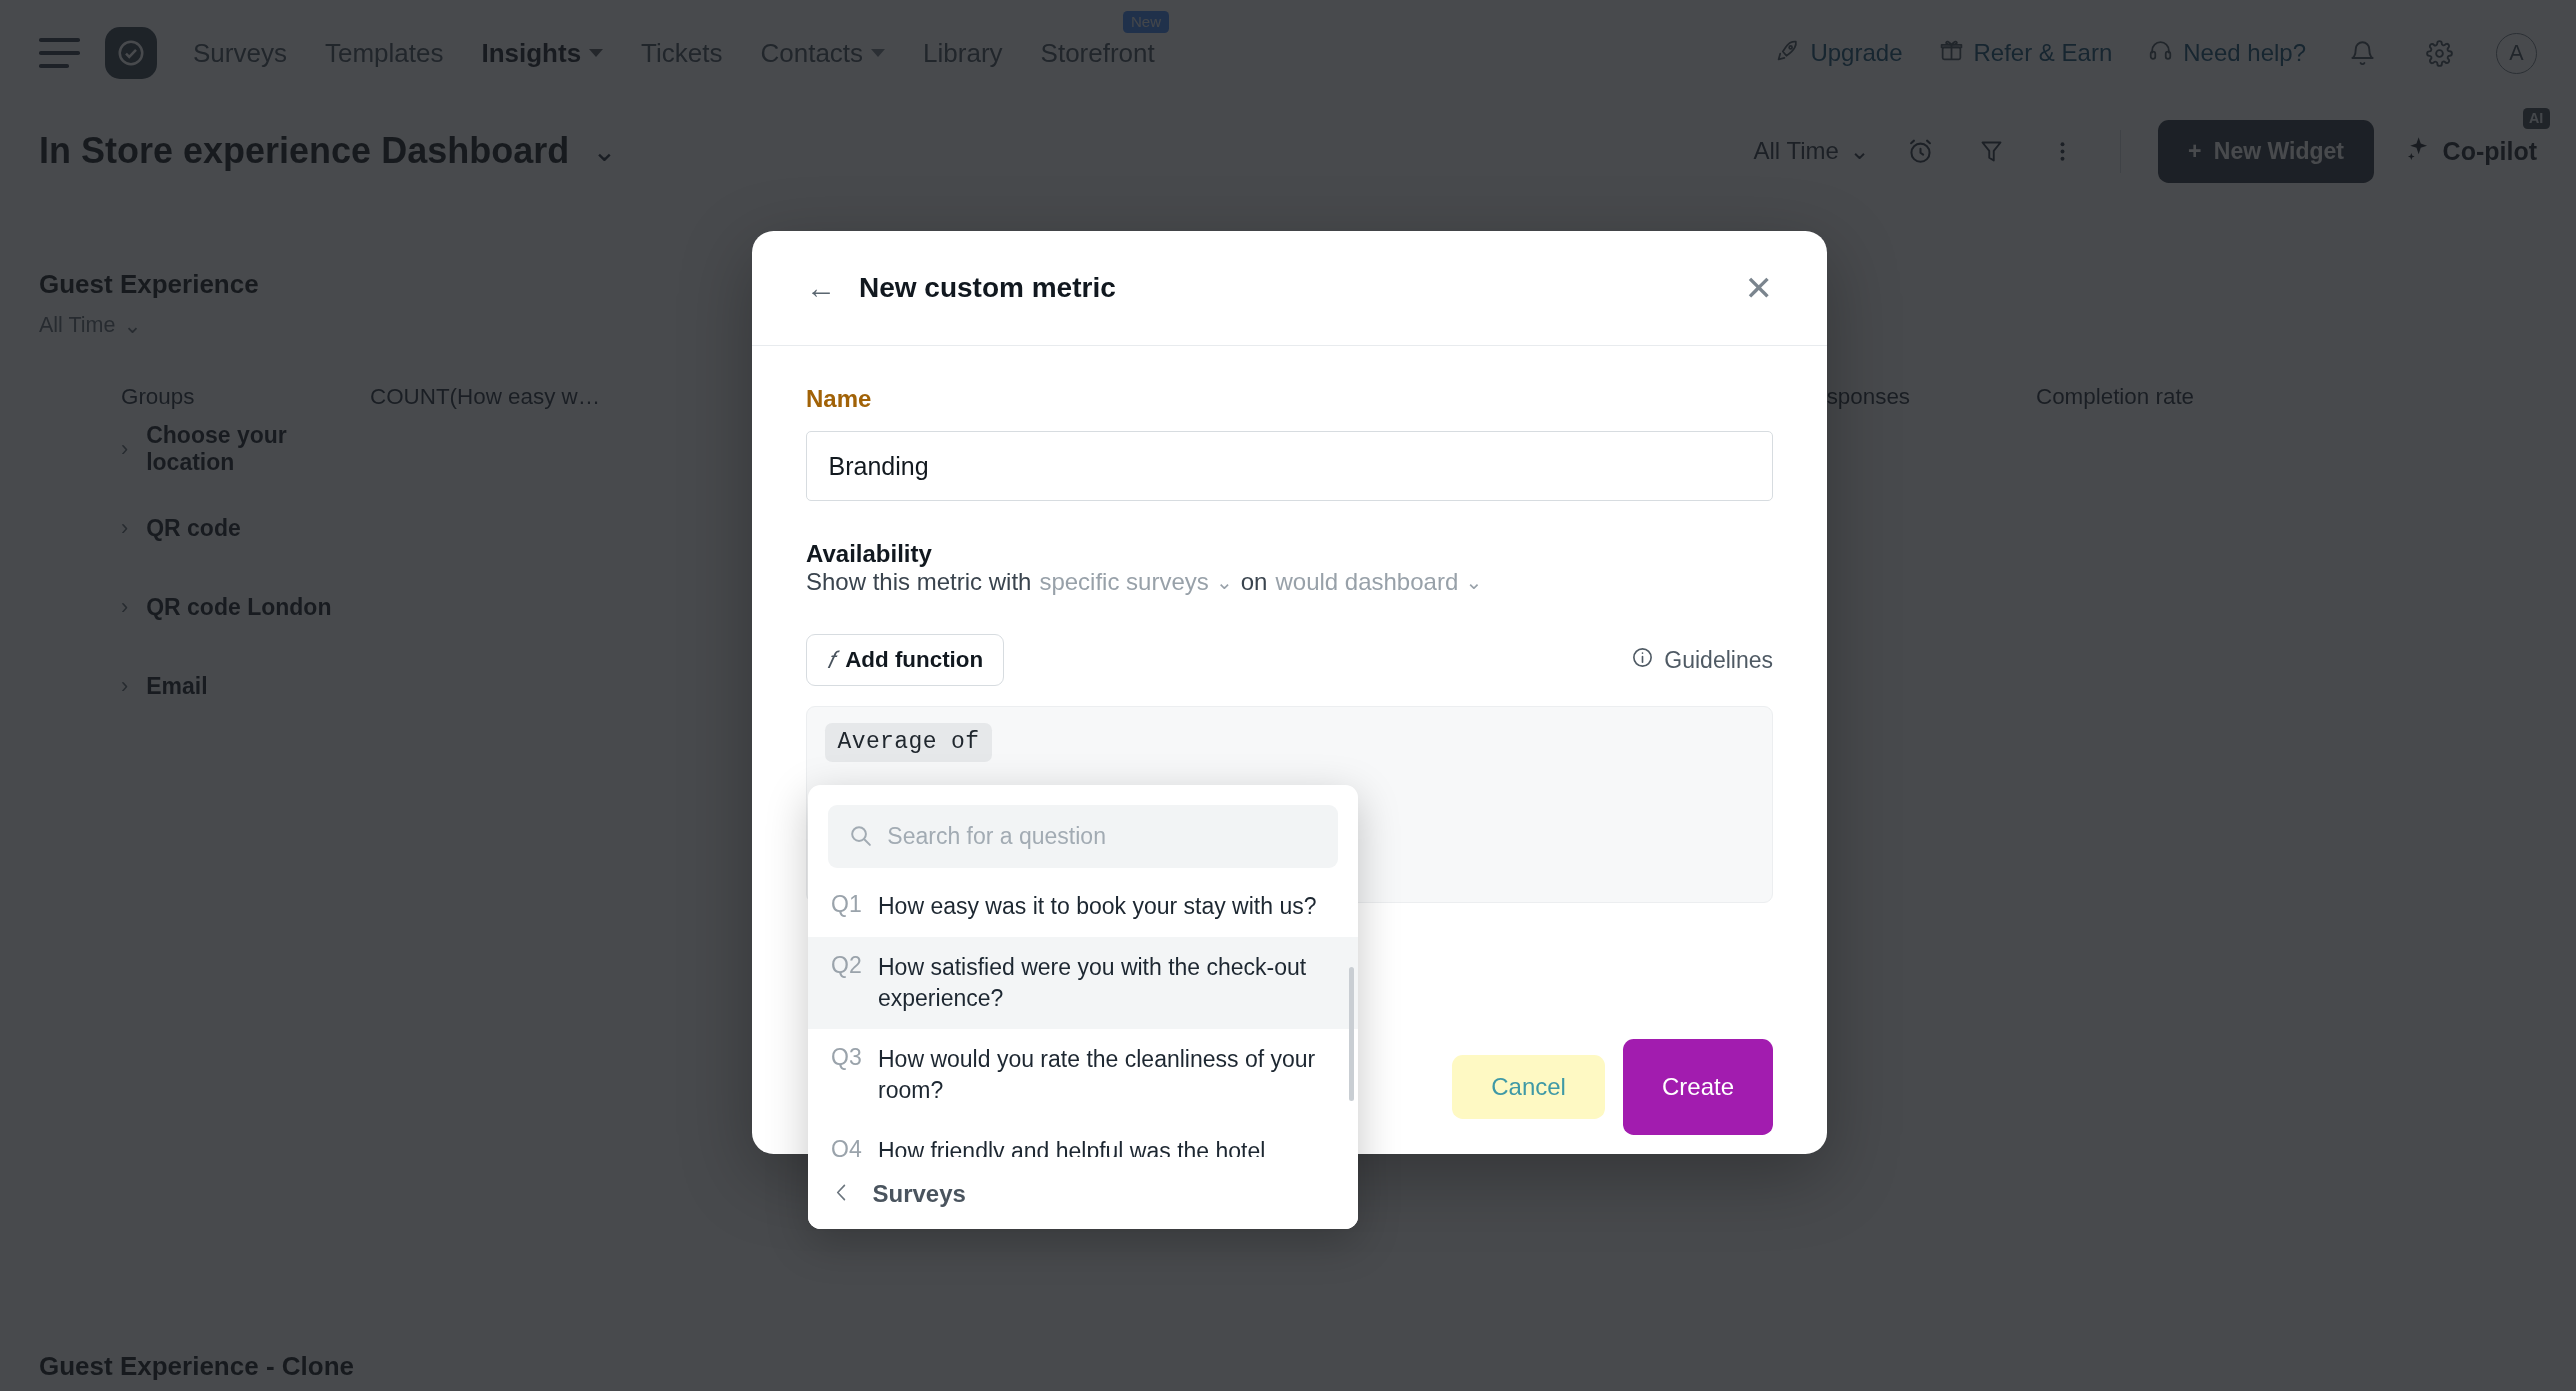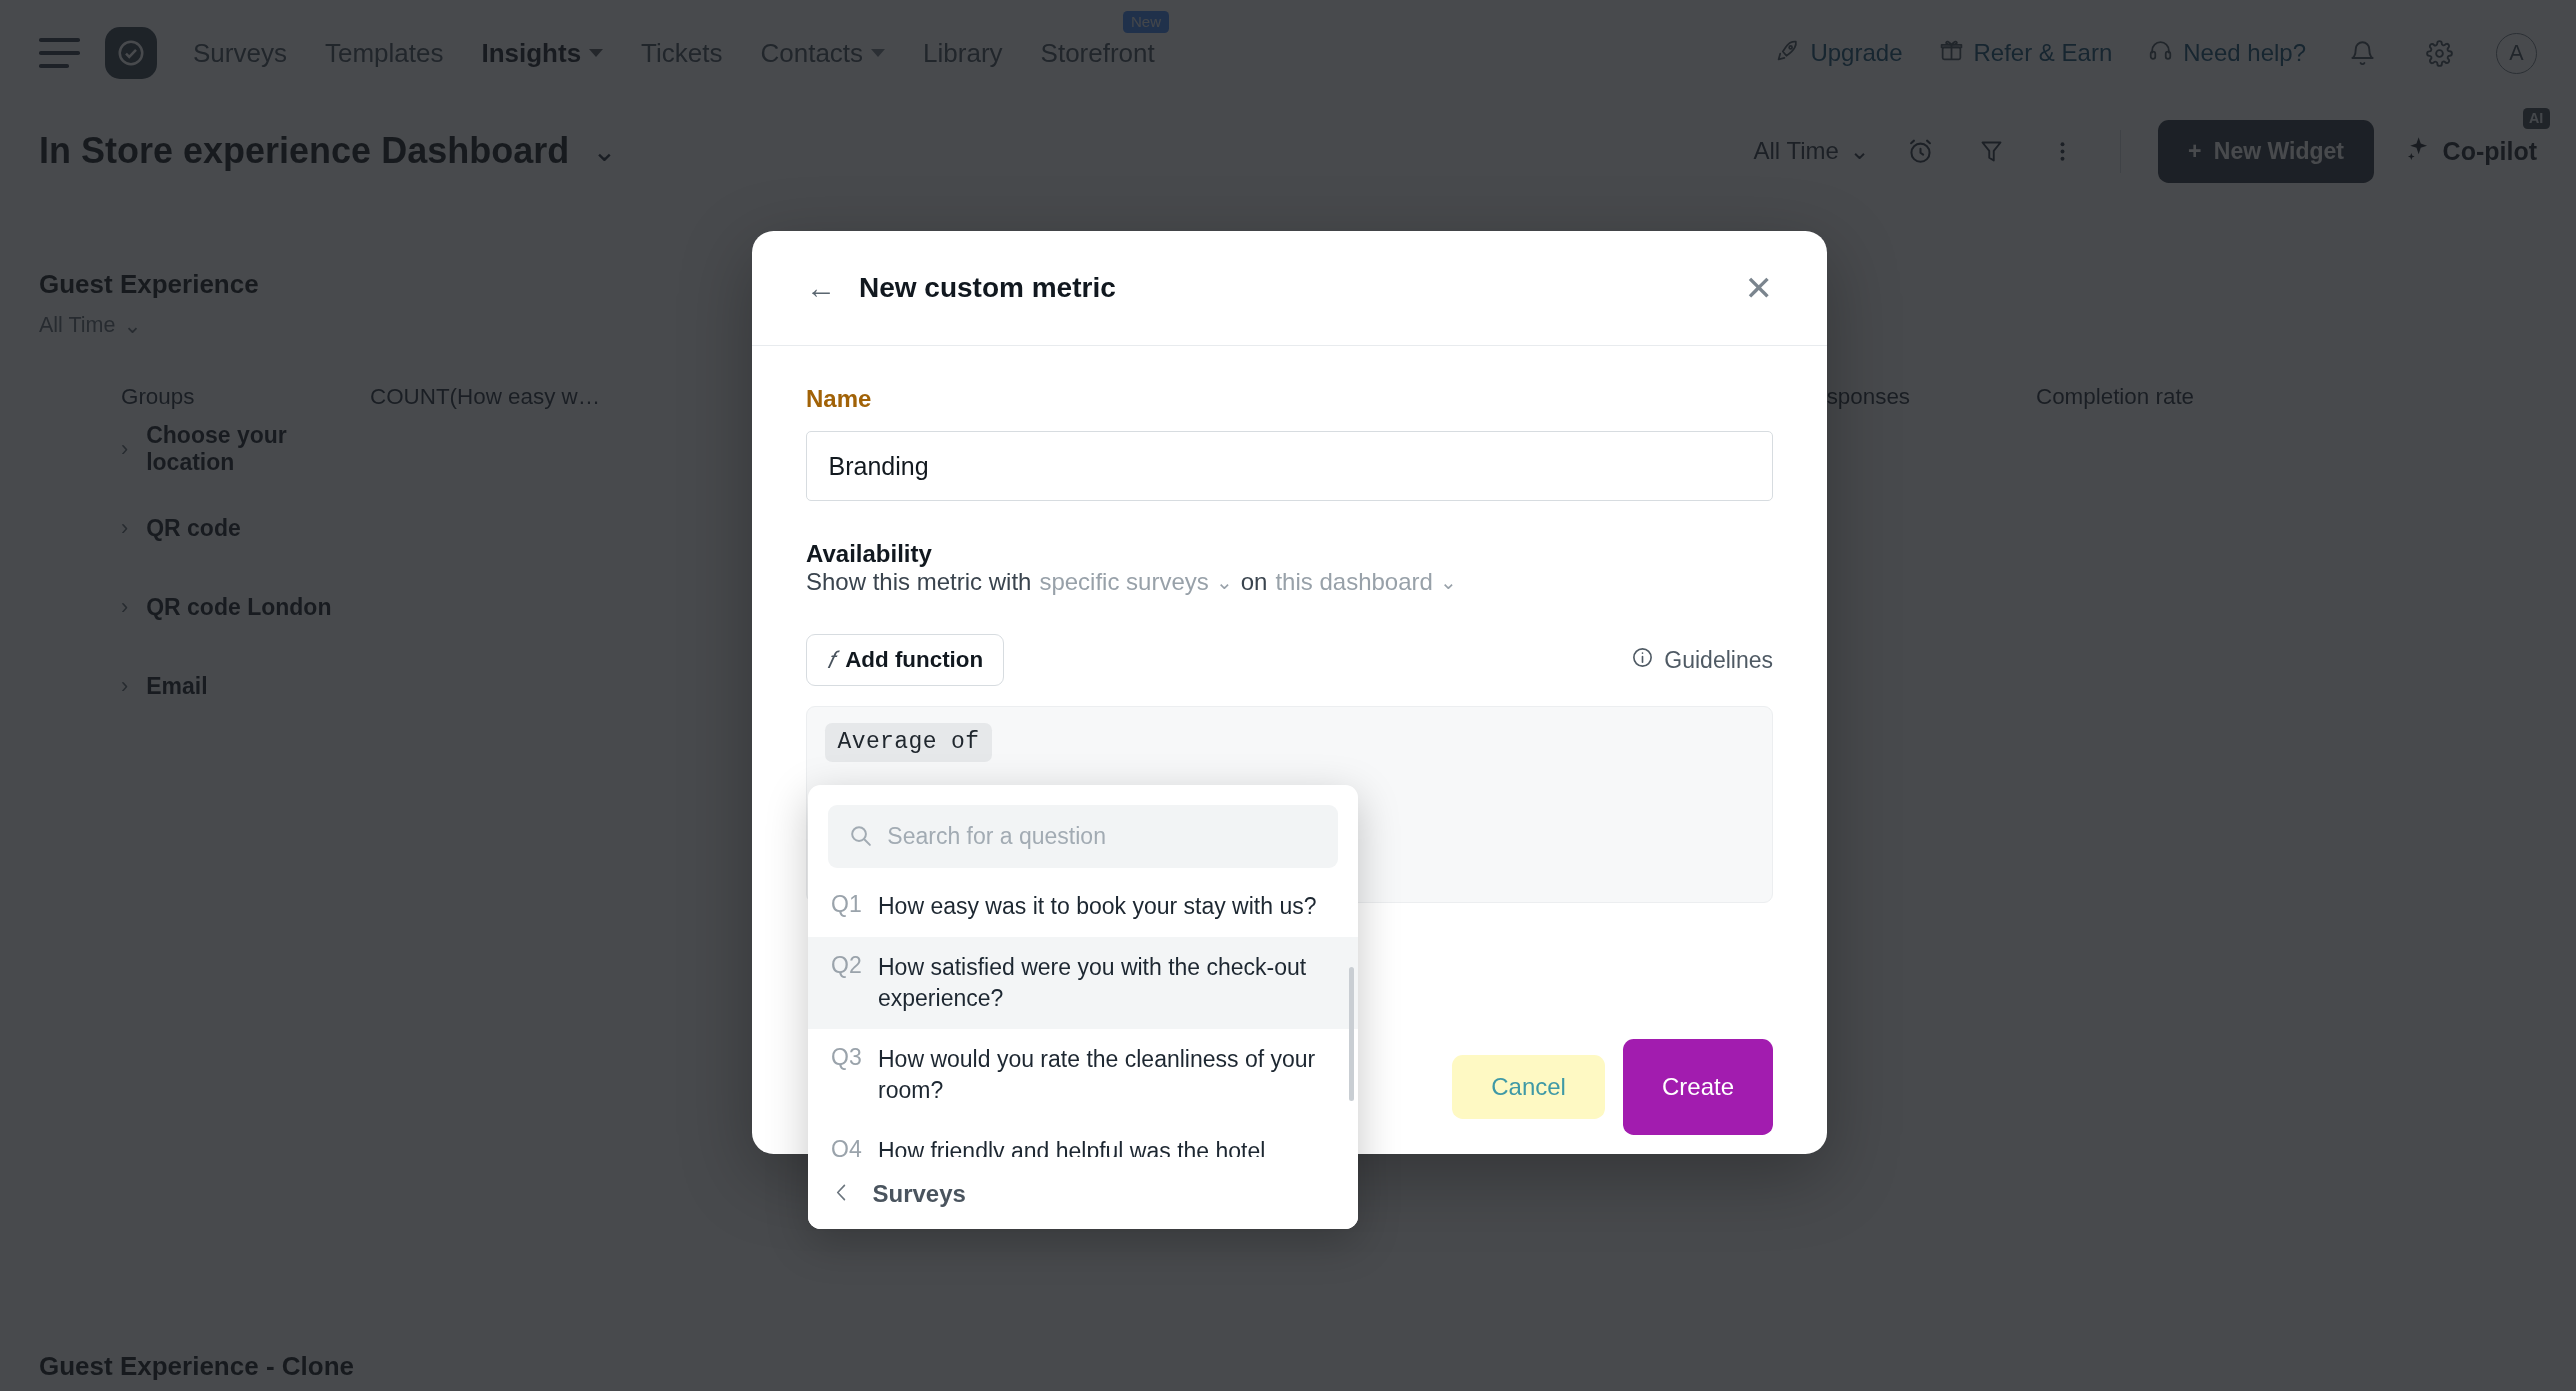--- a/index.html
+++ b/index.html
@@ -416,21 +416,21 @@
 
     <div class="avail-label">Availability</div>
     <div class="avail-line">
       <span>Show this metric with</span>
       <span class="avail-mut">
         <span>specific surveys</span>
         <span class="chev-s">⌄</span>
       </span>
       <span>on</span>
       <span class="avail-mut">
-        <span>this dashboard</span>
+        <span>would dashboard</span>
         <span class="chev-s">⌄</span>
       </span>
     </div>
 
     <div class="fnrow">
       <div class="addfn">
         <span class="fn-f">𝑓</span>
         <span>Add function</span>
       </div>
       <div class="guidelines">

